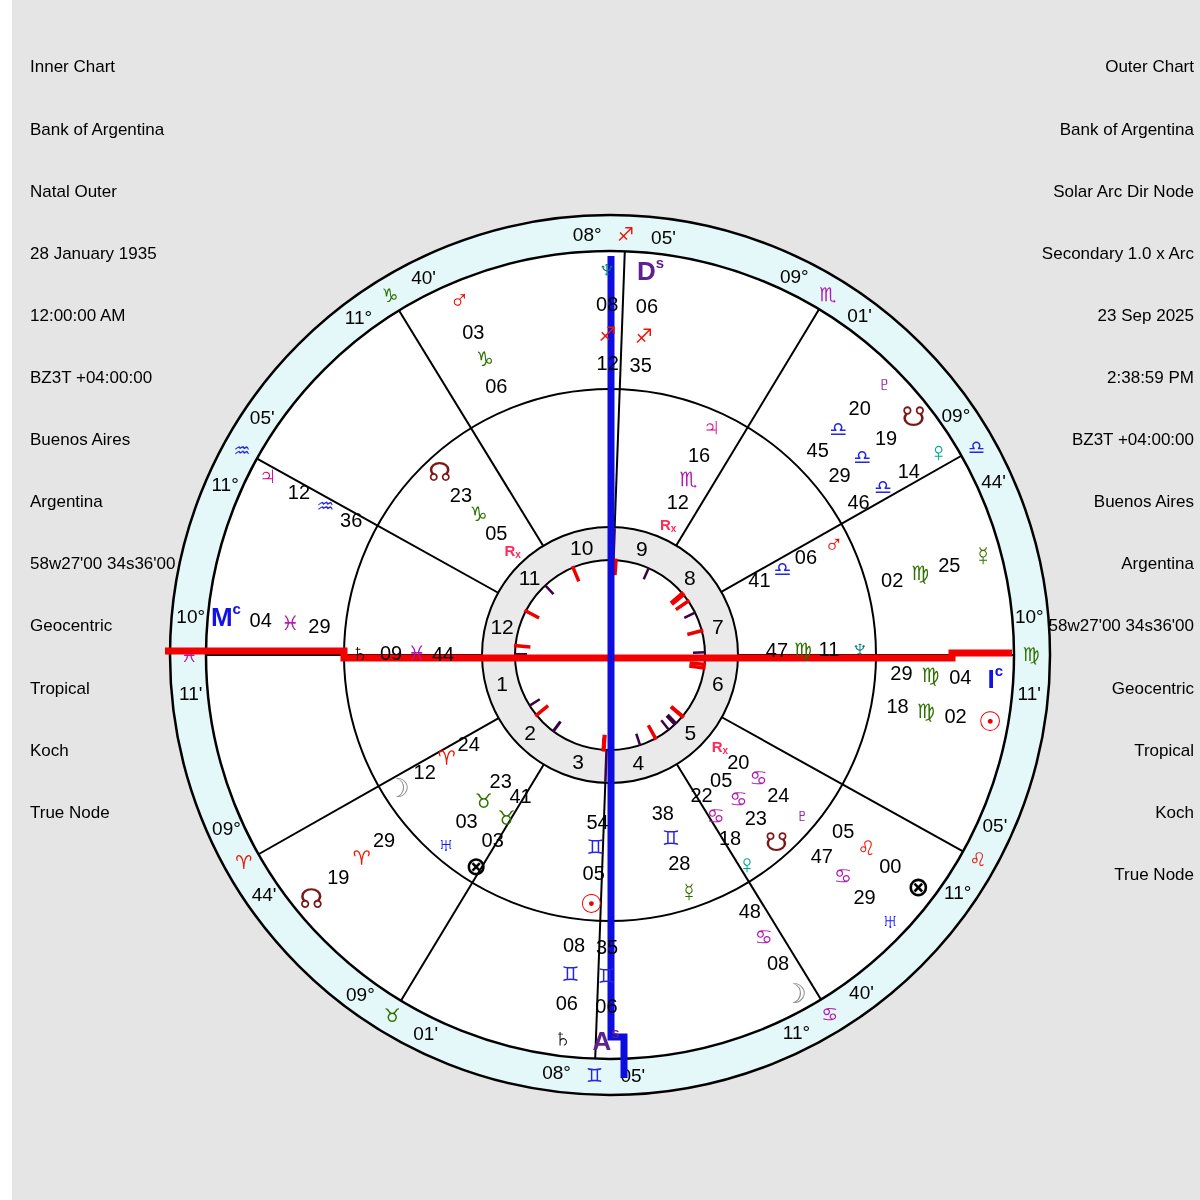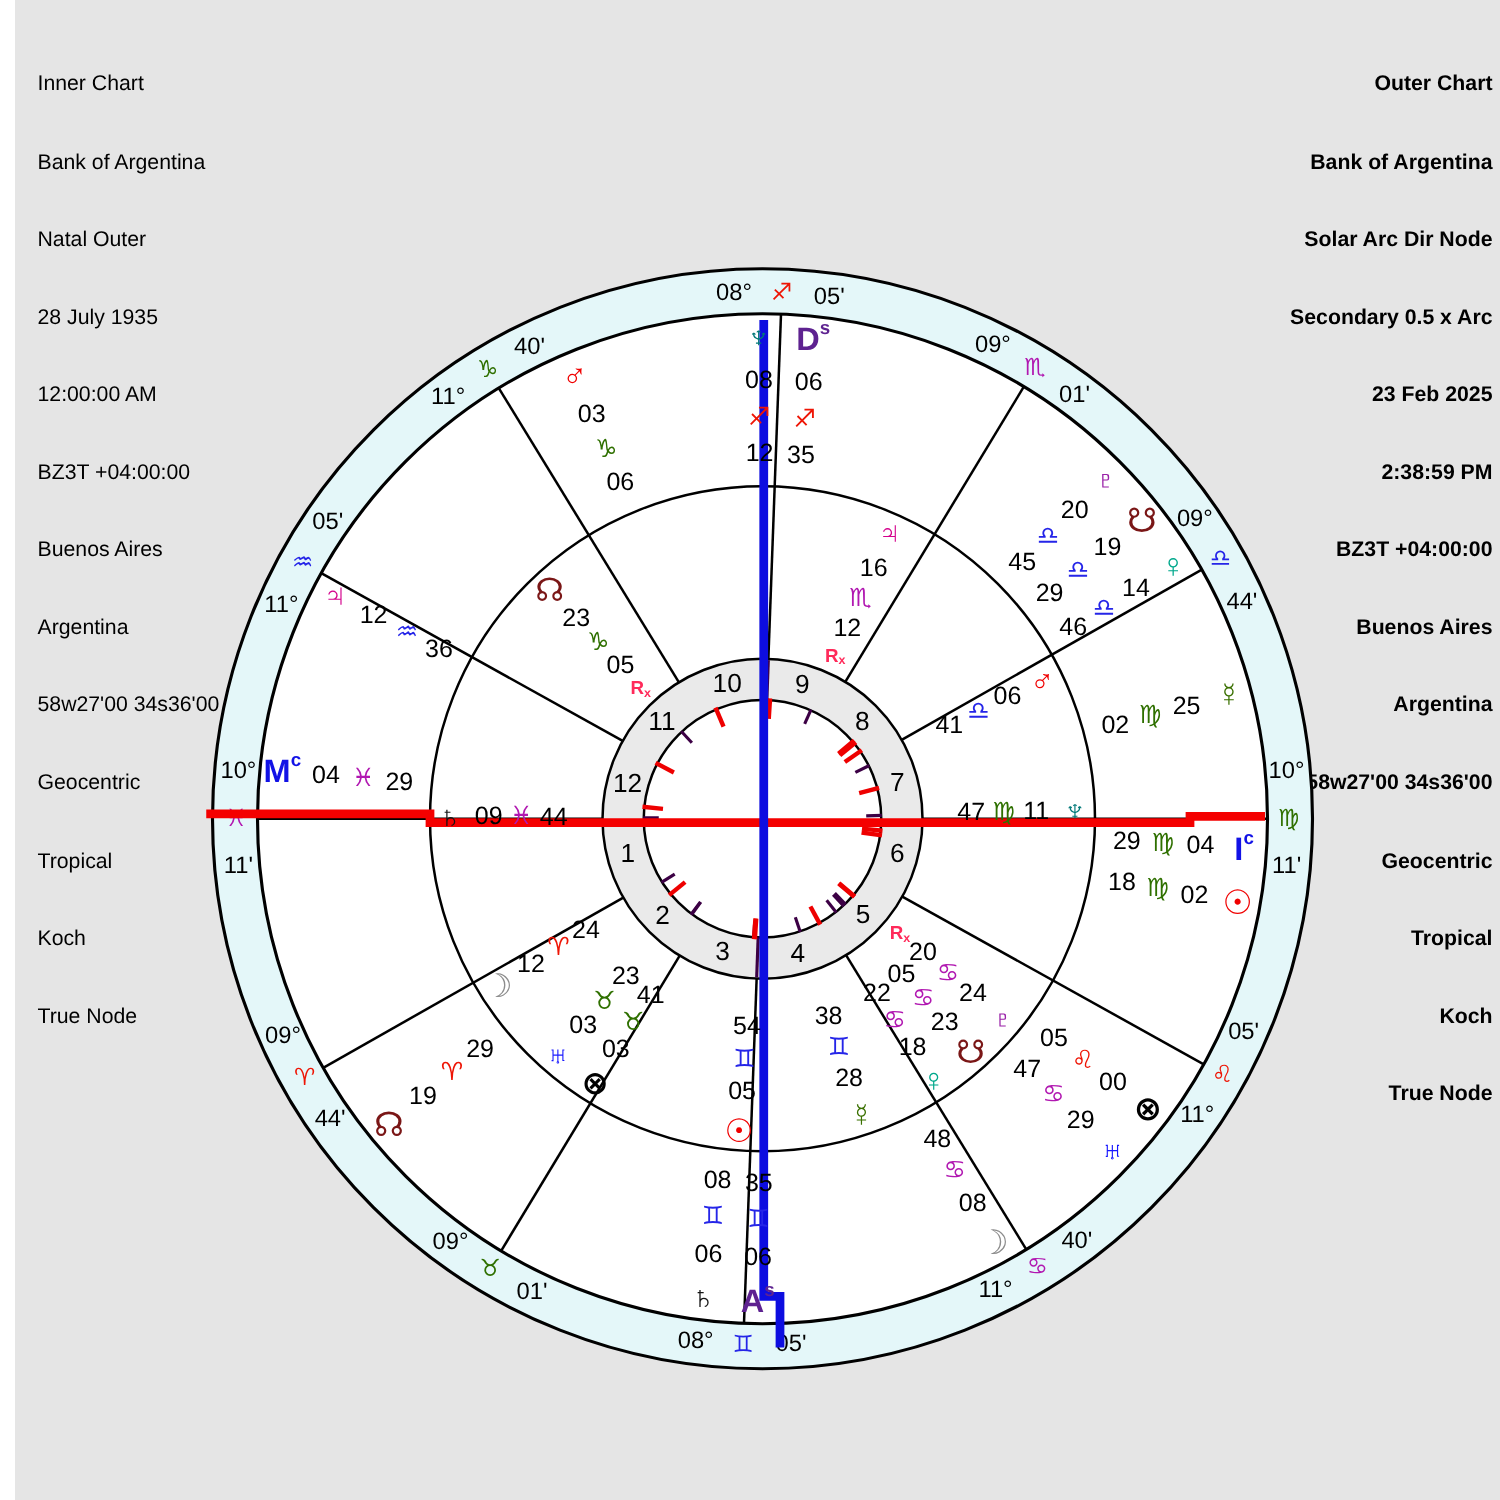--- a/index.html
+++ b/index.html
@@ -1,50 +1,50 @@
 <!DOCTYPE html>
 <html><head>
 <meta charset="utf-8">
 <style>
   html,body{margin:0;padding:0;background:#ffffff;}
   .page{position:relative;width:1200px;height:1200px;background:#e5e5e5;overflow:hidden;
         font-family:"Liberation Sans","DejaVu Sans",sans-serif;margin-left:12px;}
   .info{position:absolute;top:16px;font-size:17px;line-height:20.7px;color:#000;white-space:pre;}
   .info-left{left:18px;text-align:left;}
-  .info-right{right:18px;text-align:right;font-weight:bold;}
+  .info-right{right:18px;text-align:right;}
   svg{position:absolute;left:0;top:0;font-family:"Liberation Sans","DejaVu Sans",sans-serif;}
   text{user-select:none;}
 </style>
 </head>
 <body>
 
 <div class="page">
 
   <div class="info info-left">
     <div>Inner Chart</div>
     <div>Bank of Argentina</div>
     <div>Natal Outer</div>
-    <div>28 July 1935</div>
+    <div>28 January 1935</div>
     <div>12:00:00 AM</div>
     <div>BZ3T +04:00:00</div>
     <div>Buenos Aires</div>
     <div>Argentina</div>
     <div>58w27'00 34s36'00</div>
     <div>Geocentric</div>
     <div>Tropical</div>
     <div>Koch</div>
     <div>True Node</div>
   </div>
 
   <div class="info info-right">
     <div>Outer Chart</div>
     <div>Bank of Argentina</div>
     <div>Solar Arc Dir Node</div>
-    <div>Secondary 0.5 x Arc</div>
-    <div>23 Feb 2025</div>
+    <div>Secondary 1.0 x Arc</div>
+    <div>23 Sep 2025</div>
     <div>2:38:59 PM</div>
     <div>BZ3T +04:00:00</div>
     <div>Buenos Aires</div>
     <div>Argentina</div>
     <div>58w27'00 34s36'00</div>
     <div>Geocentric</div>
     <div>Tropical</div>
     <div>Koch</div>
     <div>True Node</div>
   </div>

